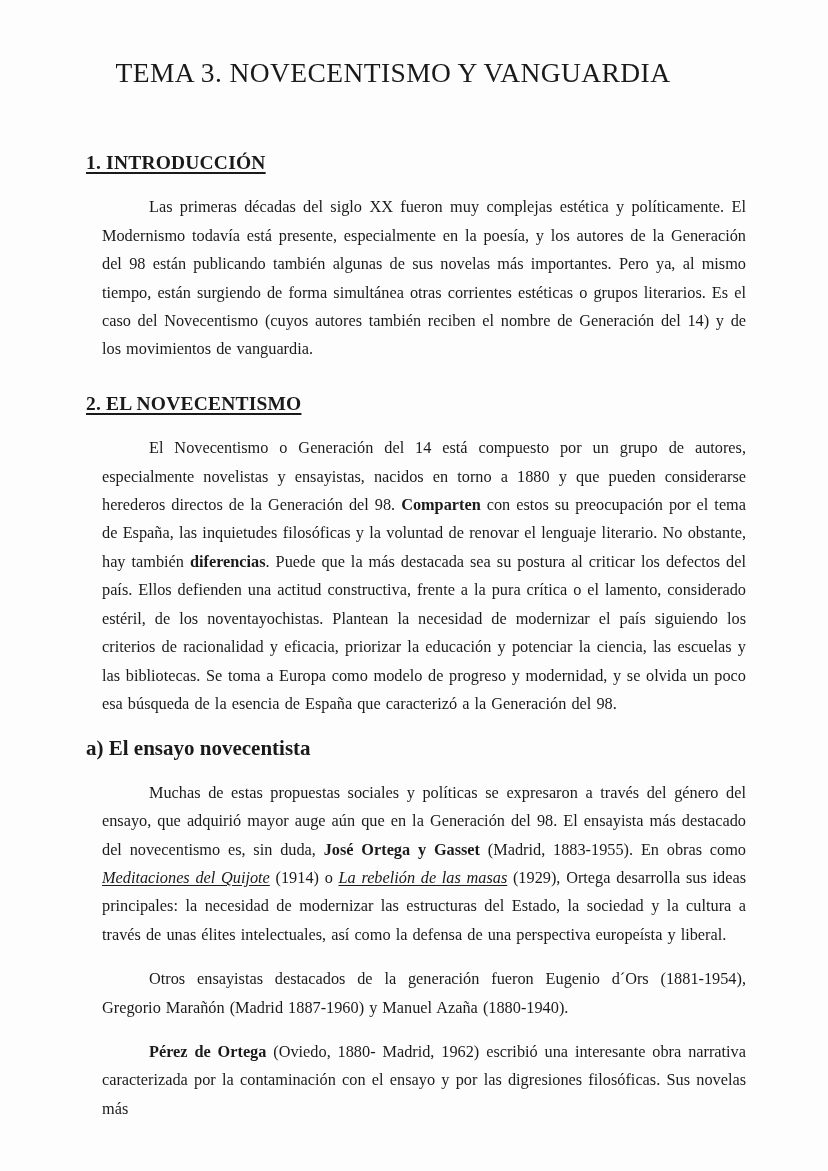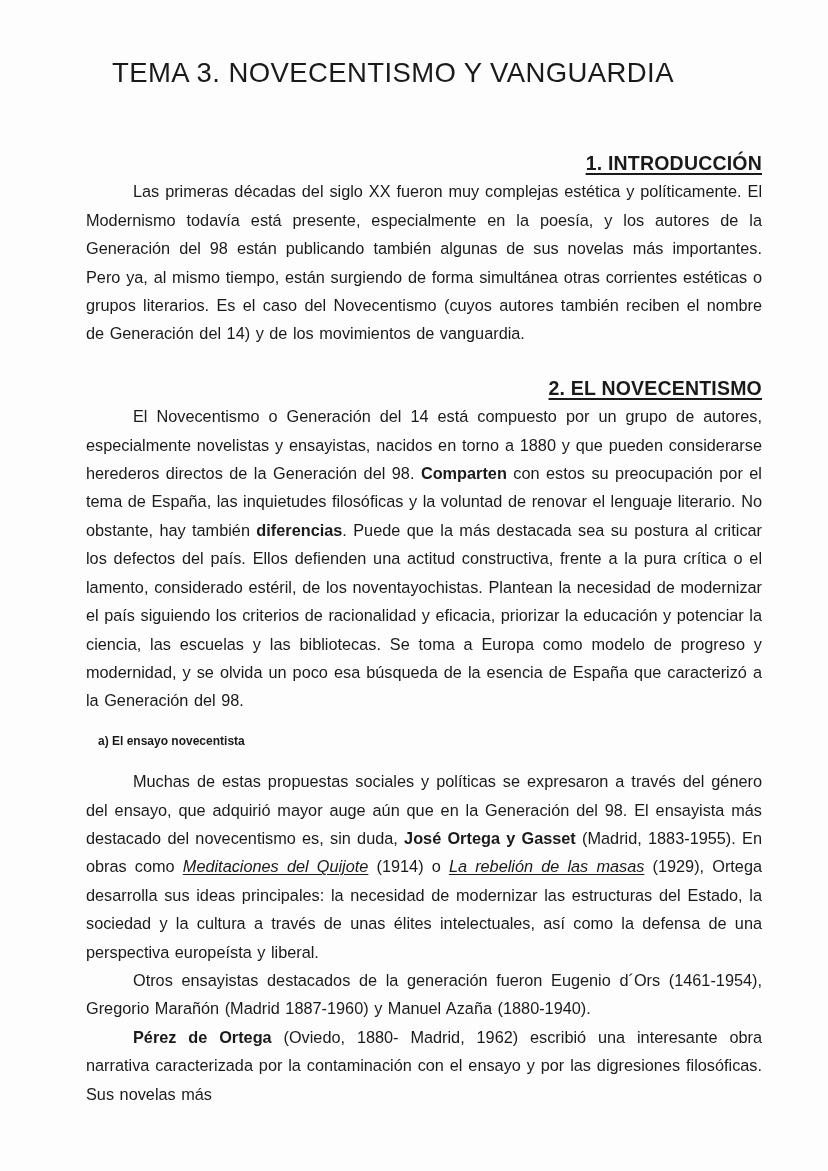--- a/index.html
+++ b/index.html
@@ -6,21 +6,21 @@
     margin: 0;
     padding: 0;
     background: #ffffff;
   }
   .page {
     position: relative;
     width: 828px;
     height: 1171px;
     background: #fdfdfd;
     overflow: hidden;
-    font-family: Liberation Sans, sans-serif;
+    font-family: Liberation Serif, serif;
     color: #1a1a1a;
     box-sizing: border-box;
   }
   .content {
     margin-left: 86px;
     margin-right: 66px; 
   }
   .doc-title {
     margin: 56px 62px 0 0; 
     font-size: 27.5px;
@@ -32,32 +32,31 @@
   }
   h2.sec-heading {
     margin: 0;
     font-size: 19.5px;
     line-height: 28.4px;
     font-weight: 700;
     text-decoration: underline;
     text-decoration-thickness: 2px;
     text-underline-offset: 3px;
     letter-spacing: 0.2px;
-    text-align: right;
   }
   h2.after-title { margin-top: 59px; }
   h2.after-para  { margin-top: 26px; }
   h3.sub-heading {
-    margin: 12px;
-    font-size: 12px;
+    margin: 0;
+    font-size: 21px;
     line-height: 28.4px;
     font-weight: 700;
   }
   p.para {
-    margin: 0;
+    margin: 16px;
     font-size: 16.3px;
     line-height: 28.4px;
     text-align: justify;
     text-indent: 47px;
     word-spacing: 1px;
   }
   .b { font-weight: 700; }
   .i { font-style: italic; }
   .u { text-decoration: underline; text-underline-offset: 2px; }
 </style>
@@ -73,19 +72,19 @@
       <h2 class="sec-heading after-title">1. INTRODUCCIÓN</h2>
       <p class="para"><span>Las primeras décadas del siglo XX fueron muy complejas estética y políticamente. El Modernismo todavía está presente, especialmente en la poesía, y los autores de la Generación del 98 están publicando también algunas de sus novelas más importantes. Pero ya, al mismo tiempo, están surgiendo de forma simultánea otras corrientes estéticas o grupos literarios. Es el caso del Novecentismo (cuyos autores también reciben el nombre de Generación del 14) y de los movimientos de vanguardia.</span></p>
     </section>
 
     <section>
       <h2 class="sec-heading after-para">2. EL NOVECENTISMO</h2>
       <p class="para"><span>El Novecentismo o Generación del 14 está compuesto por un grupo de autores, especialmente novelistas y ensayistas, nacidos en torno a 1880 y que pueden considerarse herederos directos de la Generación del 98. </span><span class="b">Comparten</span><span> con estos su preocupación por el tema de España, las inquietudes filosóficas y la voluntad de renovar el lenguaje literario. No obstante, hay también </span><span class="b">diferencias</span><span>. Puede que la más destacada sea su postura al criticar los defectos del país. Ellos defienden una actitud constructiva, frente a la pura crítica o el lamento, considerado estéril, de los noventayochistas. Plantean la necesidad de modernizar el país siguiendo los criterios de racionalidad y eficacia, priorizar la educación y potenciar la ciencia, las escuelas y las bibliotecas. Se toma a Europa como modelo de progreso y modernidad, y se olvida un poco esa búsqueda de la esencia de España que caracterizó a la Generación del 98.</span></p>
 
       <h3 class="sub-heading">a) El ensayo novecentista</h3>
       <p class="para"><span>Muchas de estas propuestas sociales y políticas se expresaron a través del género del ensayo, que adquirió mayor auge aún que en la Generación del 98. El ensayista más destacado del novecentismo es, sin duda, </span><span class="b">José Ortega y Gasset</span><span> (Madrid, 1883-1955). En obras como </span><span class="i u">Meditaciones del Quijote</span><span> (1914) o </span><span class="i u">La rebelión de las masas</span><span> (1929), Ortega desarrolla sus ideas principales: la necesidad de modernizar las estructuras del Estado, la sociedad y la cultura a través de unas élites intelectuales, así como la defensa de una perspectiva europeísta y liberal.</span></p>
-      <p class="para"><span>Otros ensayistas destacados de la generación fueron Eugenio d´Ors (1461-1954), Gregorio Marañón (Madrid 1887-1960) y Manuel Azaña (1880-1940).</span></p>
+      <p class="para"><span>Otros ensayistas destacados de la generación fueron Eugenio d´Ors (1881-1954), Gregorio Marañón (Madrid 1887-1960) y Manuel Azaña (1880-1940).</span></p>
 
       <p class="para"><span class="b">Pérez de Ortega</span><span> (Oviedo, 1880- Madrid, 1962) escribió una interesante obra narrativa caracterizada por la contaminación con el ensayo y por las digresiones filosóficas. Sus novelas más</span></p>
     </section>
 
   </div>
 </div>
 
 </body></html>

